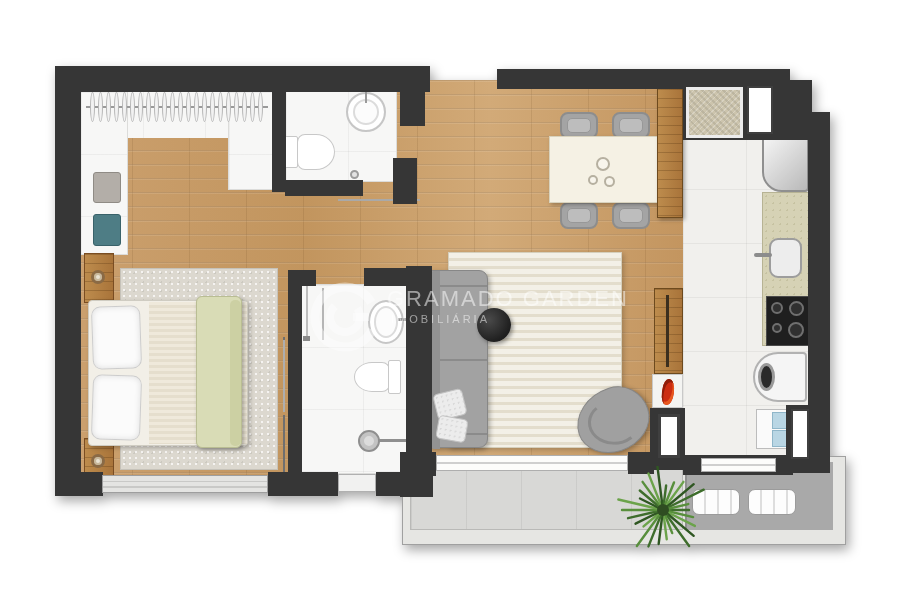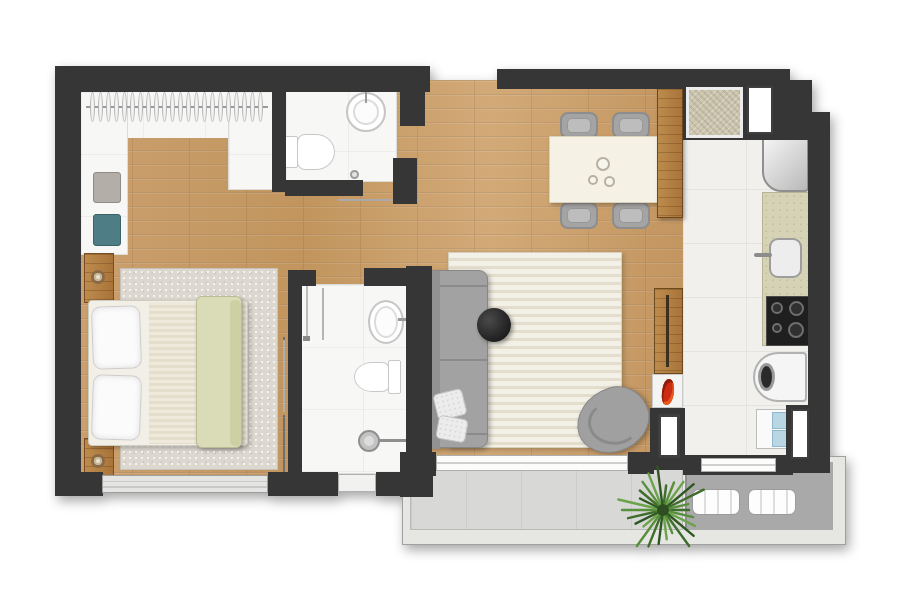--- a/index.html
+++ b/index.html
@@ -222,13 +222,22 @@
         <line x1="48" y1="44" x2="51.13395368663841" y2="19.48009080977807" stroke="#3e6d2c" stroke-width="2.4" stroke-linecap="round"></line>
         <line x1="48" y1="44" x2="58.992751498318604" y2="16.463771652914534" stroke="#588f3c" stroke-width="2.4" stroke-linecap="round"></line>
         <line x1="48" y1="44" x2="68.4503308823216" y2="15.853951786436948" stroke="#6ba34a" stroke-width="2.4" stroke-linecap="round"></line>
         <line x1="48" y1="44" x2="78.68894067501513" y2="18.171372461521017" stroke="#2f5722" stroke-width="2.4" stroke-linecap="round"></line>
         <line x1="48" y1="44" x2="88.73097718004766" y2="23.691597381687323" stroke="#3e6d2c" stroke-width="2.4" stroke-linecap="round"></line>
         <line x1="48" y1="44" x2="73.24448725307735" y2="38.088903092097325" stroke="#588f3c" stroke-width="2.4" stroke-linecap="round"></line>
         <circle cx="48" cy="44" r="6" fill="#2f4d22"></circle>
       </svg>
  </div>
 
+ <div class="abs" style="left:303px;top:271px;width:560px;height:90px;z-index:9;pointer-events:none;">
+   <svg width="84" height="84" style="position:absolute;left:0;top:4px;">
+     <circle cx="42" cy="42" r="30" fill="none" stroke="rgba(255,255,255,0.42)" stroke-width="9" stroke-dasharray="160 40" transform="rotate(25 42 42)"></circle>
+     <circle cx="42" cy="42" r="15" fill="none" stroke="rgba(255,255,255,0.42)" stroke-width="8" stroke-dasharray="68 28" transform="rotate(-35 42 42)"></circle>
+     <rect x="50" y="38" width="16" height="8" fill="rgba(255,255,255,0.42)"></rect>
+   </svg>
+   <div class="watermark-text" style="left:84px;top:15px;font-size:22px;letter-spacing:2px;font-weight:500;">GRAMADO GARDEN</div>
+   <div class="watermark-text" style="left:88px;top:42px;font-size:11px;letter-spacing:3px;">IMOBILIÁRIA</div>
+ </div>
 </div>
 
 </body></html>

